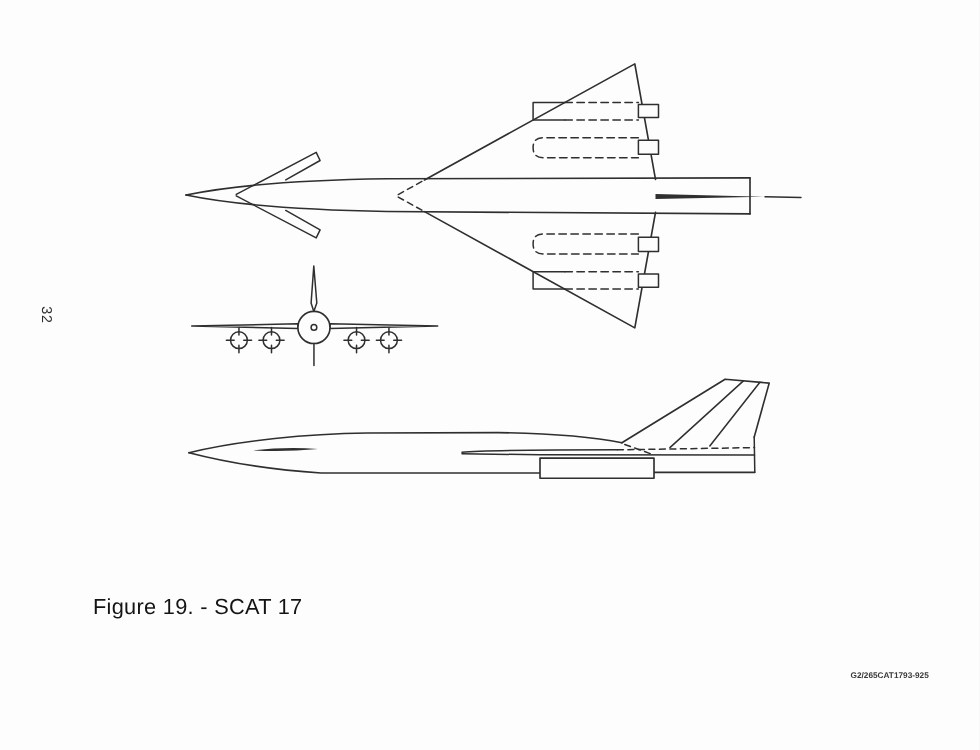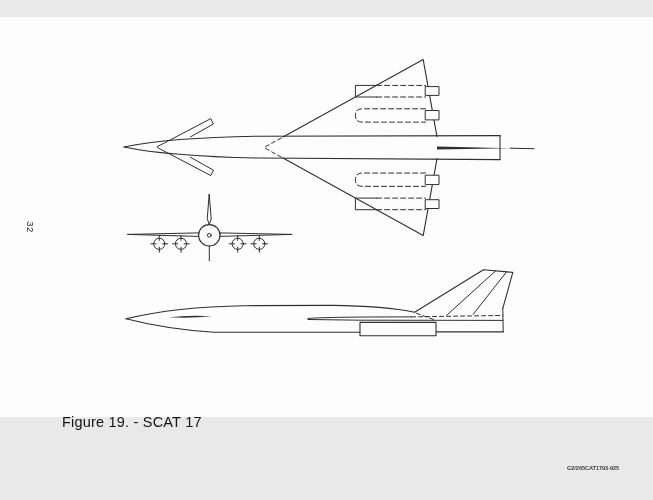--- a/index.html
+++ b/index.html
@@ -2,23 +2,22 @@
 <html><head>
 <meta charset="utf-8">
 <style>
   html,body{margin:0;padding:0;}
   body{
     width:653px;height:500px;overflow:hidden;
     background:#e9e9e9;
     font-family:"Liberation Sans", sans-serif;
   }
   .page{
-    position:relative;width:653px;height:400px;
+    position:relative;width:653px;height:500px;
     background:#fdfdfd;
-    margin-top:17px;
   }
   .drawing{position:absolute;left:0;top:0;}
   .caption{
     position:absolute;left:62px;top:397px;
     font-size:14.5px;letter-spacing:.2px;color:#141414;
     white-space:nowrap;
   }
   .page-number{
     position:absolute;left:21px;top:201px;width:18px;height:18px;
     font-size:9.5px;color:#2c2c2c;letter-spacing:.5px;

